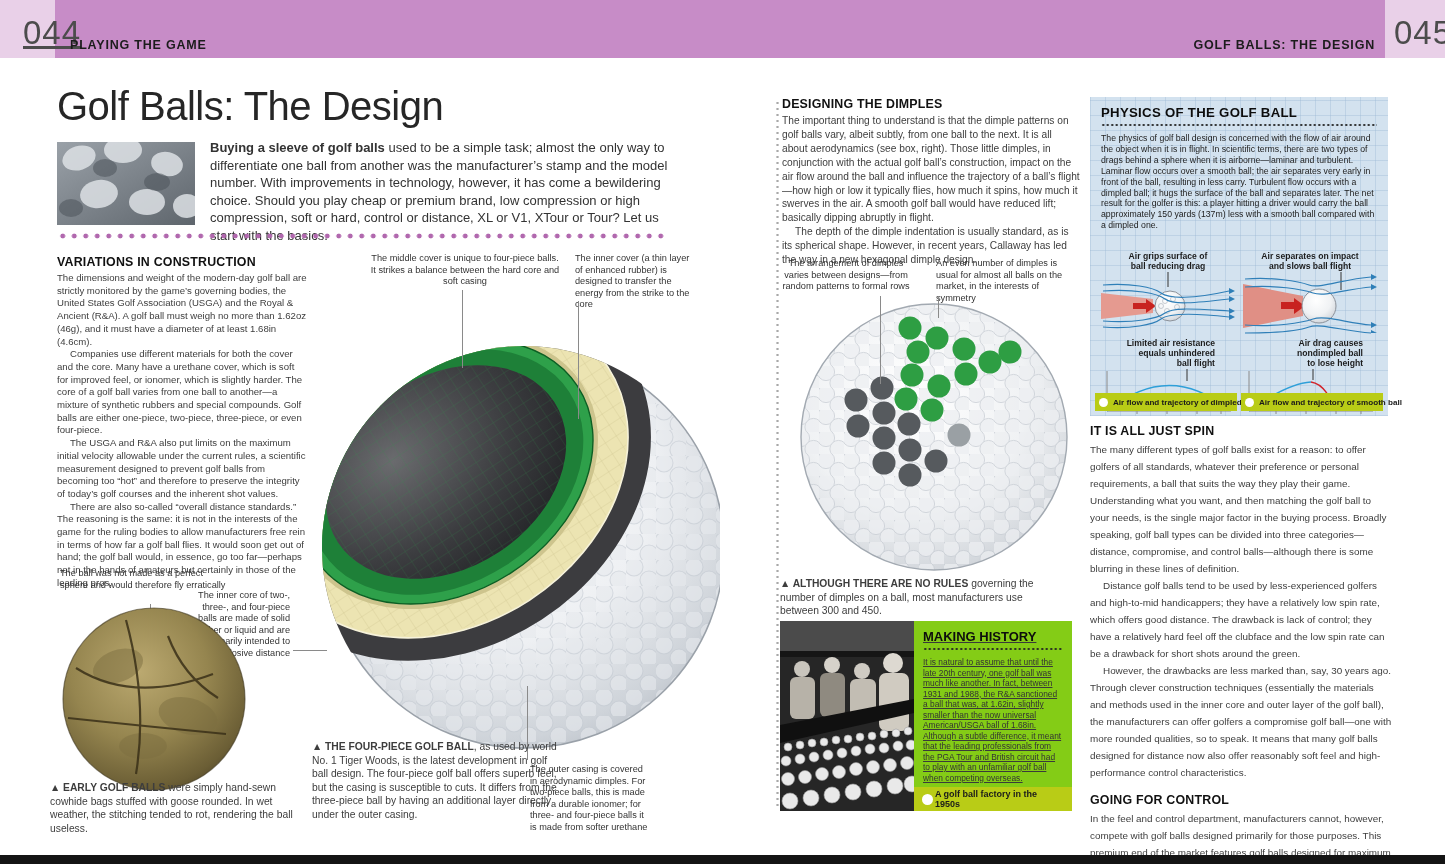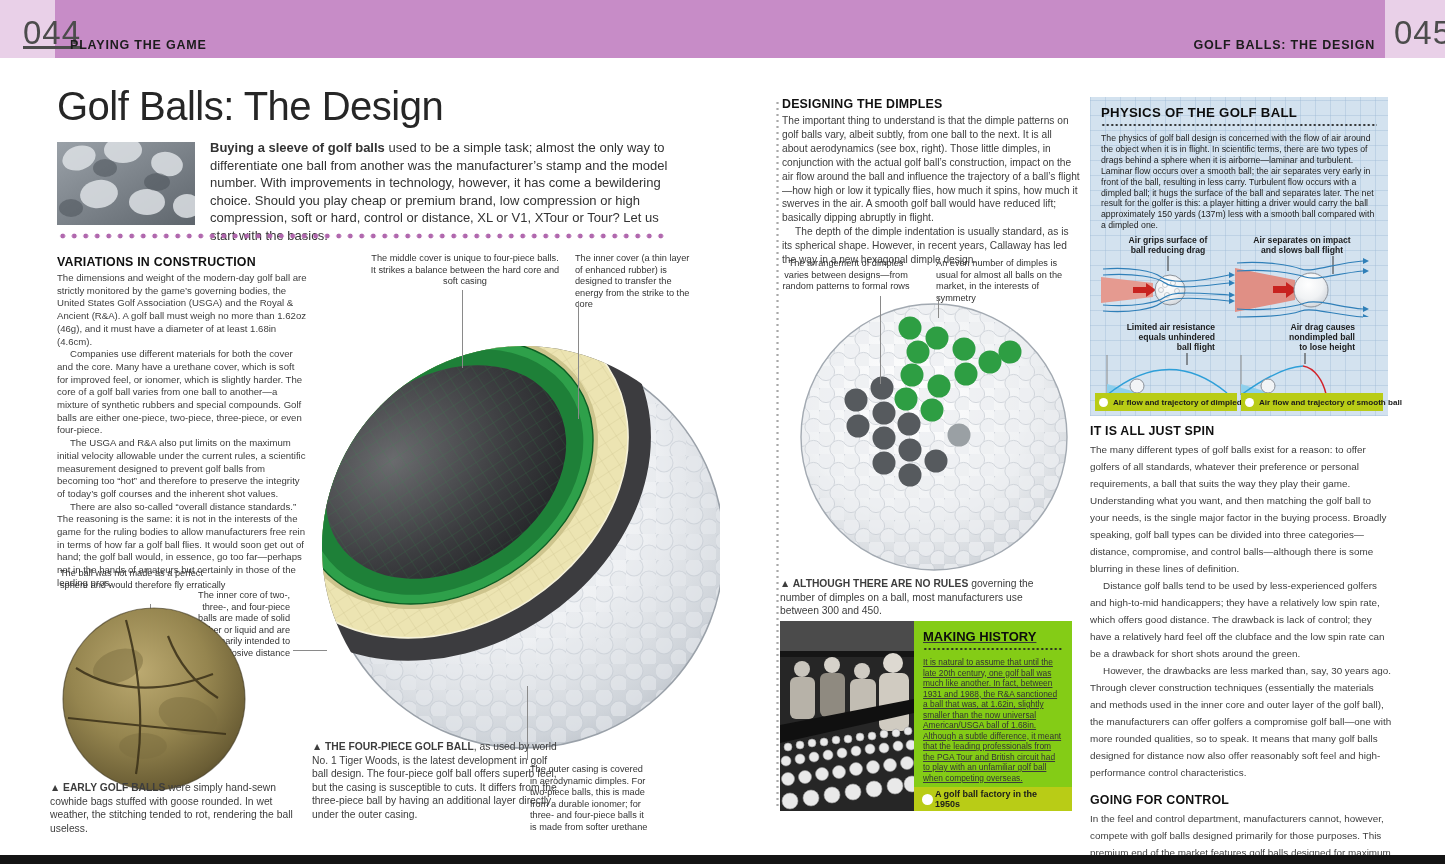--- a/index.html
+++ b/index.html
@@ -322,21 +322,21 @@
       <span class="dot"></span>
       <span class="txt">A golf ball factory in the 1950s</span>
     </div>
   </div>
 
   <div class="physbox">
     <div class="physhead">PHYSICS OF THE GOLF BALL</div>
     <div class="dotrule"></div>
     <p class="physbody">The physics of golf ball design is concerned with the flow of air around the object when it is in flight. In scientific terms, there are two types of drags behind a sphere when it is airborne—laminar and turbulent. Laminar flow occurs over a smooth ball; the air separates very early in front of the ball, resulting in less carry. Turbulent flow occurs with a dimpled ball; it hugs the surface of the ball and separates later. The net result for the golfer is this: a player hitting a driver would carry the ball approximately 150 yards (137m) less with a smooth ball compared with a dimpled one.</p>
 
-    <div style="display:flex;margin-top:4px;">
+    <div style="display:flex;gap:8px;margin-top:20px;">
 
       <div style="width:134px;">
         <div class="dlabel" style="text-align:center;">Air grips surface of
 ball reducing drag</div>
         <svg width="134" height="62" viewBox="0 0 134 62">
           <line x1="67" y1="0" x2="67" y2="15" stroke="#333" stroke-width="1"></line>
           <polygon points="0,21 52,27 52,41 0,47" fill="#e59a90"></polygon>
           <rect x="32" y="31" width="13" height="6" fill="#c8221f"></rect>
           <polygon points="45,27 45,41 55,34" fill="#c8221f"></polygon>
           <circle cx="69" cy="34" r="15" fill="url(#bg2)" stroke="#8b9199" stroke-width="1"></circle>

